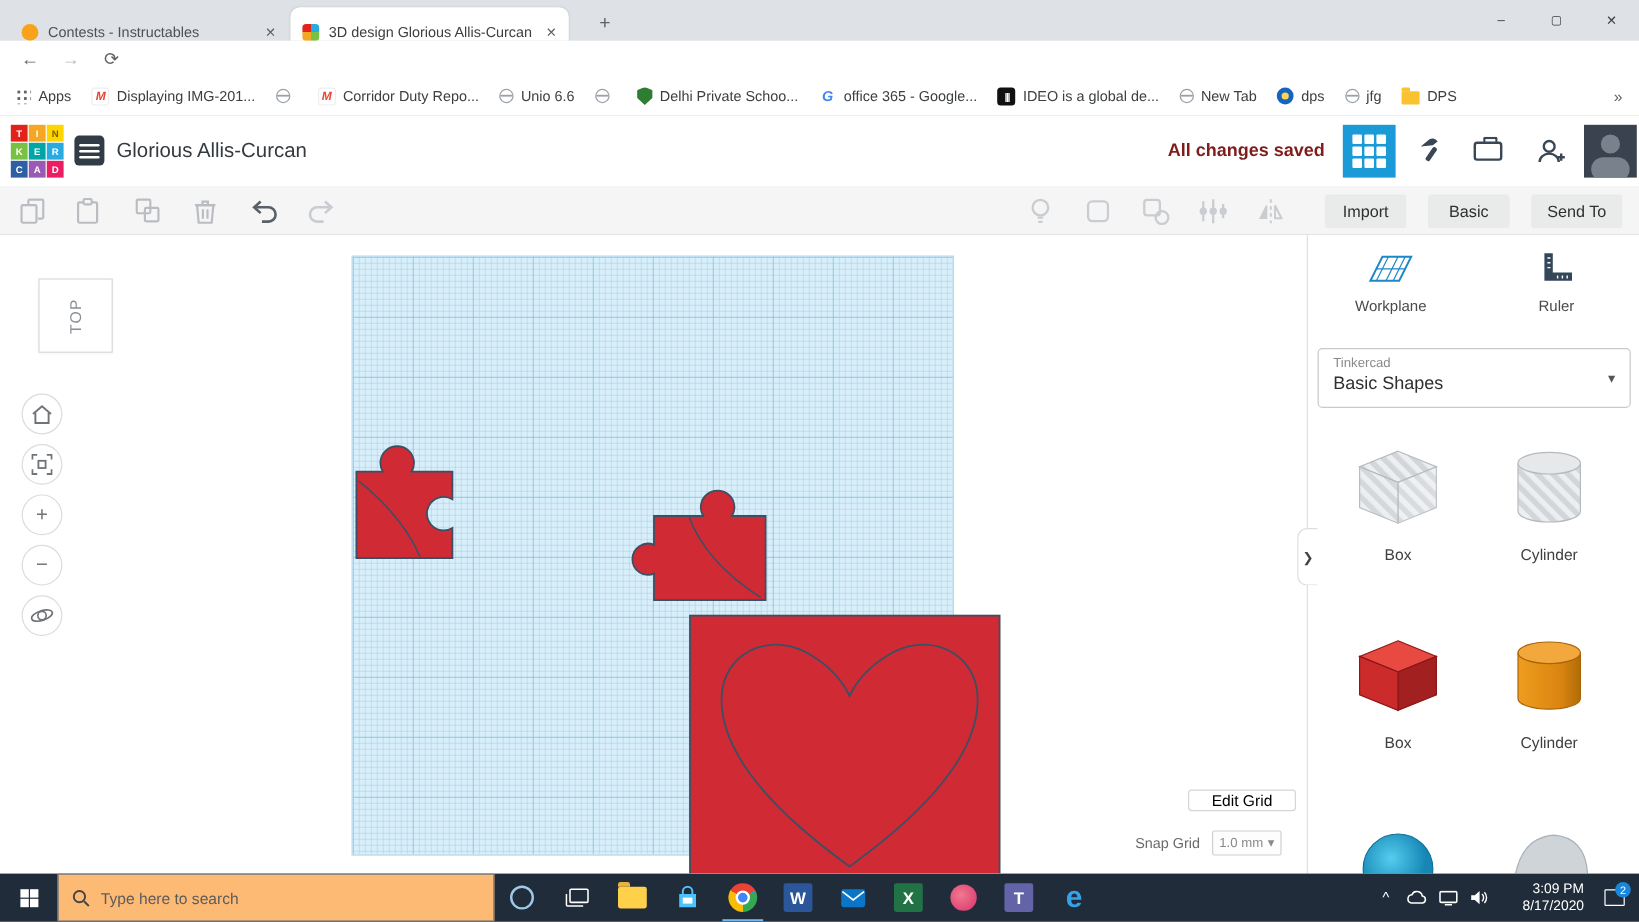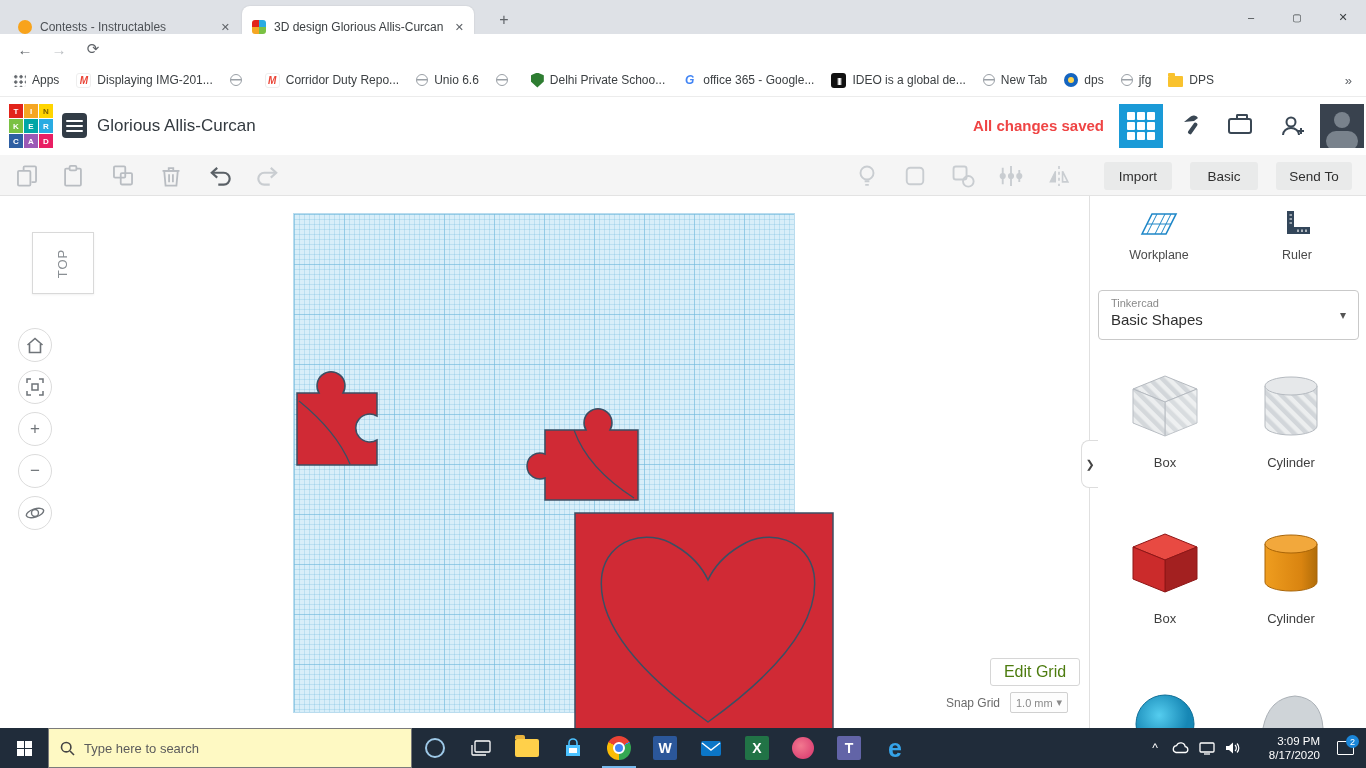--- a/index.html
+++ b/index.html
@@ -65,21 +65,21 @@
 
 
 #tkheader{position:absolute;left:0;top:97px;width:1366px;height:58px;background:#fff}
 #tklogo{position:absolute;left:9px;top:7px;display:grid;grid-template-columns:repeat(3,14px);
   grid-auto-rows:14px;gap:1px}
 #tklogo span{display:flex;align-items:center;justify-content:center;font-size:8px;font-weight:bold;color:#fff}
 #list-icon{position:absolute;left:62px;top:16px;width:25px;height:25px;background:#323c46;border-radius:4px;
   display:flex;flex-direction:column;justify-content:center;gap:3px;padding:0 4px}
 #list-icon i{display:block;height:2px;background:#fff;border-radius:1px}
 #design-title{position:absolute;left:97px;top:19px;font-size:17px;color:#333a40}
-#save-status{position:absolute;right:262px;top:20px;font-size:15px;color:#ef4444;font-weight:bold}
+#save-status{position:absolute;right:262px;top:20px;font-size:15px;color:#7f1d1d;font-weight:bold}
 #dash-btn{position:absolute;left:1119px;top:7px;width:44px;height:44px;background:#1a9ad7}
 #dash-btn .g{display:grid;grid-template-columns:repeat(3,8px);grid-auto-rows:8px;gap:2px}
 #dash-btn .g i{background:#fff;border-radius:1px}
 .hd-ico{position:absolute;top:7px;width:44px;height:44px;color:#3a4754}
 #hd-tools{left:1170px}#hd-brief{left:1218px}#hd-invite{left:1271px}
 #brief-body{width:24px;height:16px;border:2.5px solid #3a4754;border-radius:3px;position:relative}
 #brief-body::before{content:"";position:absolute;left:6px;top:-6px;width:8px;height:4px;border:2.5px solid #3a4754;border-bottom:none;border-radius:2px 2px 0 0}
 #hd-avatar{position:absolute;left:1320px;top:7px;width:44px;height:44px;background:#39424e;overflow:hidden}
 #hd-avatar::before{content:"";position:absolute;left:14px;top:8px;width:16px;height:16px;border-radius:50%;background:#79828c}
 #hd-avatar::after{content:"";position:absolute;left:6px;top:27px;width:32px;height:20px;border-radius:10px;background:#79828c}
@@ -103,22 +103,22 @@
    linear-gradient(90deg,rgba(112,185,220,.5) 1px,transparent 1px),
    linear-gradient(rgba(112,185,220,.28) 1px,transparent 1px),
    linear-gradient(90deg,rgba(112,185,220,.28) 1px,transparent 1px);
   background-size:50px 50px,50px 50px,5px 5px,5px 5px}
 #shapes-svg{position:absolute;left:0;top:0}
 #viewcube{position:absolute;left:32px;top:36px;width:62px;height:62px;background:#fff;
   border:1px solid #d9d9d9;box-shadow:0 1px 2px rgba(0,0,0,.06)}
 #viewcube span{transform:rotate(-90deg);font-size:13px;color:#8a8f94;letter-spacing:1px}
 .navcirc{position:absolute;left:18px;width:34px;height:34px;border-radius:50%;background:#fff;
   border:1px solid #dcdcdc;color:#6f7479;font-size:17px}
-#edit-grid-btn{position:absolute;left:990px;top:462px;width:90px;height:28px;background:#fff;
-  border:1px solid #d6d6d6;border-radius:3px;font-size:16px;color:#4d7c0f}
+#edit-grid-btn{position:absolute;left:990px;top:462px;width:90px;height:18px;background:#fff;
+  border:1px solid #d6d6d6;border-radius:3px;font-size:13px;color:#000000}
 #snap-label{position:absolute;left:946px;top:500px;font-size:12px;color:#6b6b6b}
 #snap-select{position:absolute;left:1010px;top:496px;width:58px;height:21px;background:#fdfdfd;
   border:1px solid #d0d0d0;border-radius:2px;display:flex;align-items:center;justify-content:space-between;
   padding:0 5px;font-size:11px;color:#8a8a8a}
 
 
 #rpanel{position:absolute;left:1089px;top:196px;width:277px;height:532px;background:#fff;
   border-left:1px solid #e0e0e0}
 #panel-handle{position:absolute;left:-9px;top:244px;width:17px;height:48px;background:#fff;
   border:1px solid #ddd;border-right:none;border-radius:8px 0 0 8px;color:#444;font-size:11px;z-index:3}
@@ -131,21 +131,21 @@
 #dd-shapes .car{position:absolute;right:12px;top:17px;color:#555;font-size:12px}
 .tile{position:absolute;width:100px;display:flex;flex-direction:column;align-items:center;gap:7px}
 .tile .lbl{font-size:13px;color:#3f3f3f}
 
 
 #taskbar{position:absolute;left:0;top:728px;width:1366px;height:40px;background:#202c3a;
   display:flex;align-items:stretch}
 #start{width:48px}
 #start .wlogo{display:grid;grid-template-columns:7px 7px;grid-auto-rows:7px;gap:1px}
 #start .wlogo i{background:#fff}
-#tsearch{width:364px;background:#fef9c3;border:1px solid #7b7b7b;display:flex;align-items:center;gap:9px;padding:0 11px}
+#tsearch{width:364px;background:#fdba74;border:1px solid #7b7b7b;display:flex;align-items:center;gap:9px;padding:0 11px}
 #tsearch input{border:none;outline:none;font-size:13px;color:#333;width:290px;
   font-family:"Liberation Sans",sans-serif;background:transparent}
 #tsearch input::placeholder{color:#5c5c5c}
 .tbslot{width:46px;display:flex;align-items:center;justify-content:center;position:relative}
 .tbslot.active::after{content:"";position:absolute;left:6px;right:6px;bottom:0;height:2px;background:#76b9ed}
 .tile16{width:24px;height:24px;border-radius:2px;display:flex;align-items:center;justify-content:center;
   color:#fff;font-weight:bold;font-size:14px}
 #ico-cortana{width:20px;height:20px;border-radius:50%;border:2px solid #9ec9e8}
 #ico-folder{width:24px;height:18px;background:#ffd04a;border-radius:2px;position:relative}
 #ico-folder::before{content:"";position:absolute;left:0;top:-4px;width:10px;height:4px;background:#e8b33c;border-radius:2px 2px 0 0}

